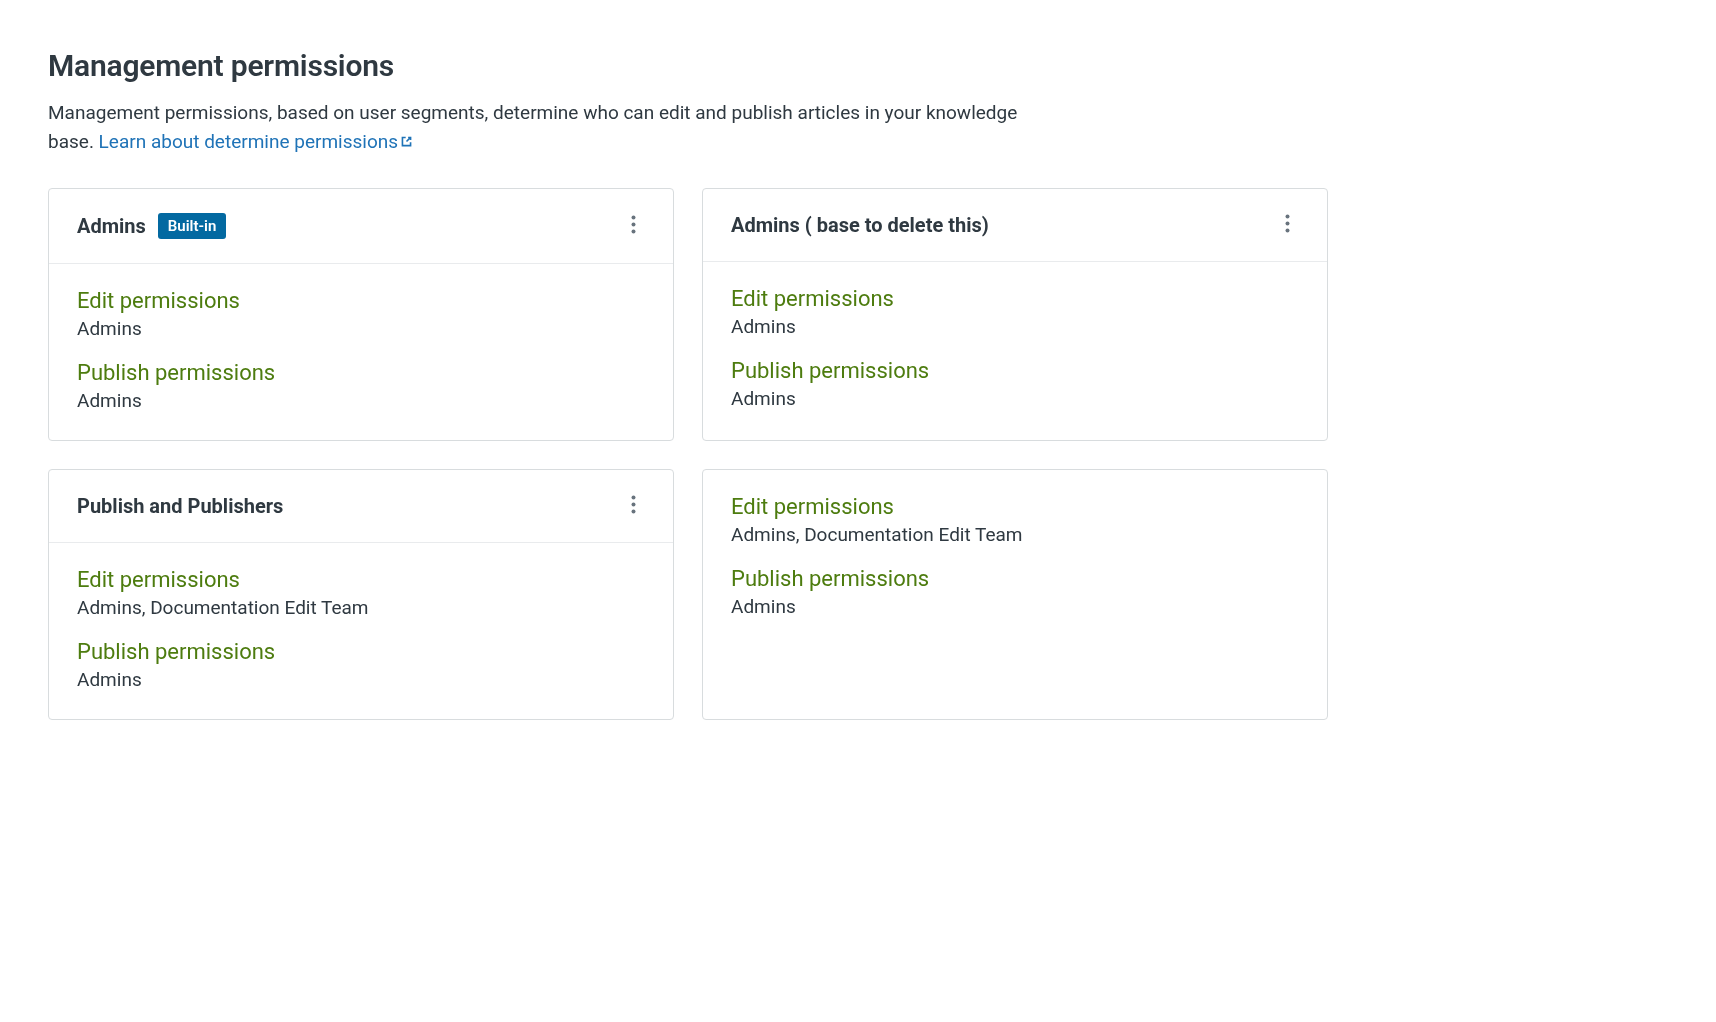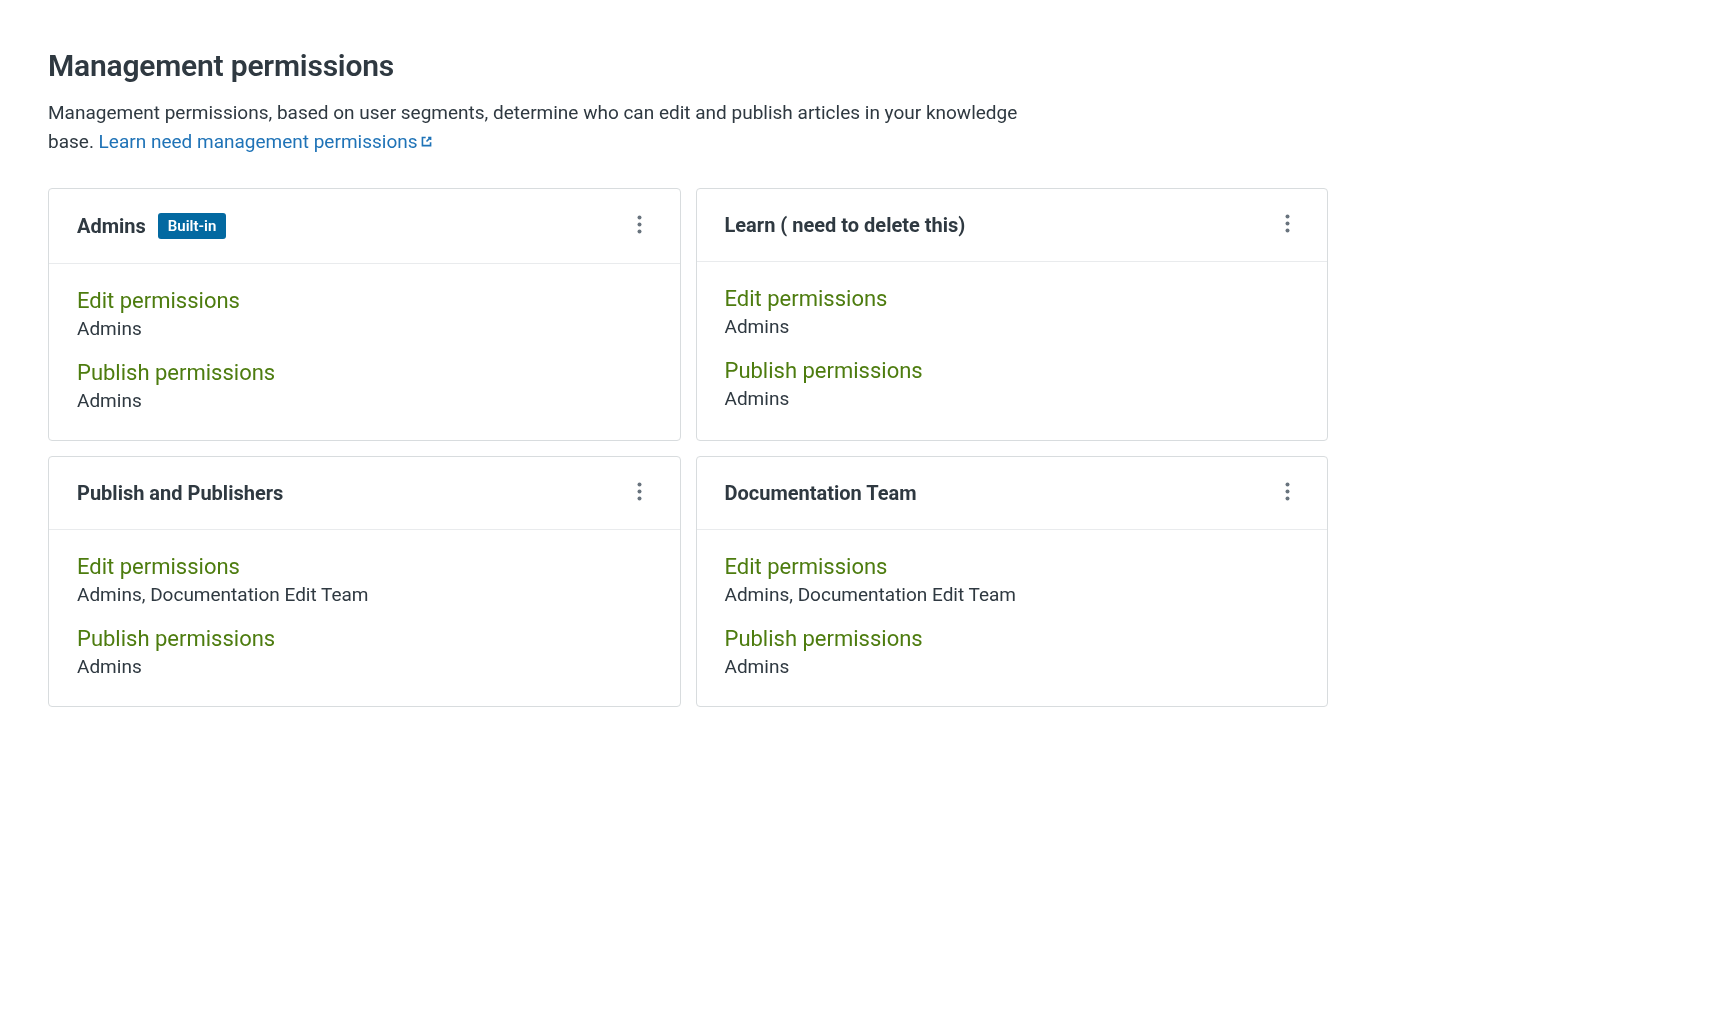--- a/index.html
+++ b/index.html
@@ -57,21 +57,21 @@
       border-radius: 4px;
       font-size: 18px;
       font-weight: 500;
       padding: 16px 36px;
       cursor: pointer;
       white-space: nowrap;
     }
     .cards-grid {
       display: grid;
       grid-template-columns: 1fr 1fr;
-      gap: 15px;
+      gap: 28px;
       margin-top: 32px;
     }
     .card {
       border: 1px solid #d8dcde;
       border-radius: 4px;
       background: #ffffff;
     }
     .card-header {
       display: flex;
       align-items: center;
@@ -129,21 +129,21 @@
     }
   </style>
 </head>
 <body>
 
 <div class="container">
   <div class="header-row">
     <div class="header-left">
       <h1>Management permissions</h1>
       <p class="description">
-        <span>Management permissions, based on user segments, determine who can edit and publish articles in your knowledge base. </span><a class="learn-link"><span>Learn need management permissions</span><span class="ext-icon"><svg width="13" height="13" viewBox="0 0 16 16" fill="none" stroke="currentColor" stroke-width="2">
+        <span>Management permissions, based on user segments, determine who can edit and publish articles in your knowledge base. </span><a class="learn-link"><span>Learn about determine permissions</span><span class="ext-icon"><svg width="13" height="13" viewBox="0 0 16 16" fill="none" stroke="currentColor" stroke-width="2">
                 <path d="M7 3H3v10h10V9"></path>
                 <path d="M10 3h3v3"></path>
                 <path d="M13 3L8 8"></path>
               </svg></span></a>
       </p>
     </div>
   </div>
 
   <div class="cards-grid" id="cards-grid">
       <div class="card">
@@ -167,21 +167,21 @@
           </div>
           <div class="perm-block">
             <div class="perm-label">Publish permissions</div>
             <div class="perm-value">Admins</div>
           </div>
         </div>
       </div>
       <div class="card">
         <div class="card-header">
           <div class="card-title-wrap">
-            <div class="card-title">Learn ( need to delete this)</div>
+            <div class="card-title">Admins ( base to delete this)</div>
           </div>
           <button class="kebab">
             <span><svg width="5" height="19" viewBox="0 0 5 19" fill="currentColor">
                 <circle cx="2.5" cy="2.5" r="2"></circle>
                 <circle cx="2.5" cy="9.5" r="2"></circle>
                 <circle cx="2.5" cy="16.5" r="2"></circle>
               </svg></span>
           </button>
         </div>
         <div class="card-body">
@@ -213,32 +213,20 @@
             <div class="perm-label">Edit permissions</div>
             <div class="perm-value">Admins, Documentation Edit Team</div>
           </div>
           <div class="perm-block">
             <div class="perm-label">Publish permissions</div>
             <div class="perm-value">Admins</div>
           </div>
         </div>
       </div>
       <div class="card">
-        <div class="card-header">
-          <div class="card-title-wrap">
-            <div class="card-title">Documentation Team</div>
-          </div>
-          <button class="kebab">
-            <span><svg width="5" height="19" viewBox="0 0 5 19" fill="currentColor">
-                <circle cx="2.5" cy="2.5" r="2"></circle>
-                <circle cx="2.5" cy="9.5" r="2"></circle>
-                <circle cx="2.5" cy="16.5" r="2"></circle>
-              </svg></span>
-          </button>
-        </div>
         <div class="card-body">
           <div class="perm-block">
             <div class="perm-label">Edit permissions</div>
             <div class="perm-value">Admins, Documentation Edit Team</div>
           </div>
           <div class="perm-block">
             <div class="perm-label">Publish permissions</div>
             <div class="perm-value">Admins</div>
           </div>
         </div>

